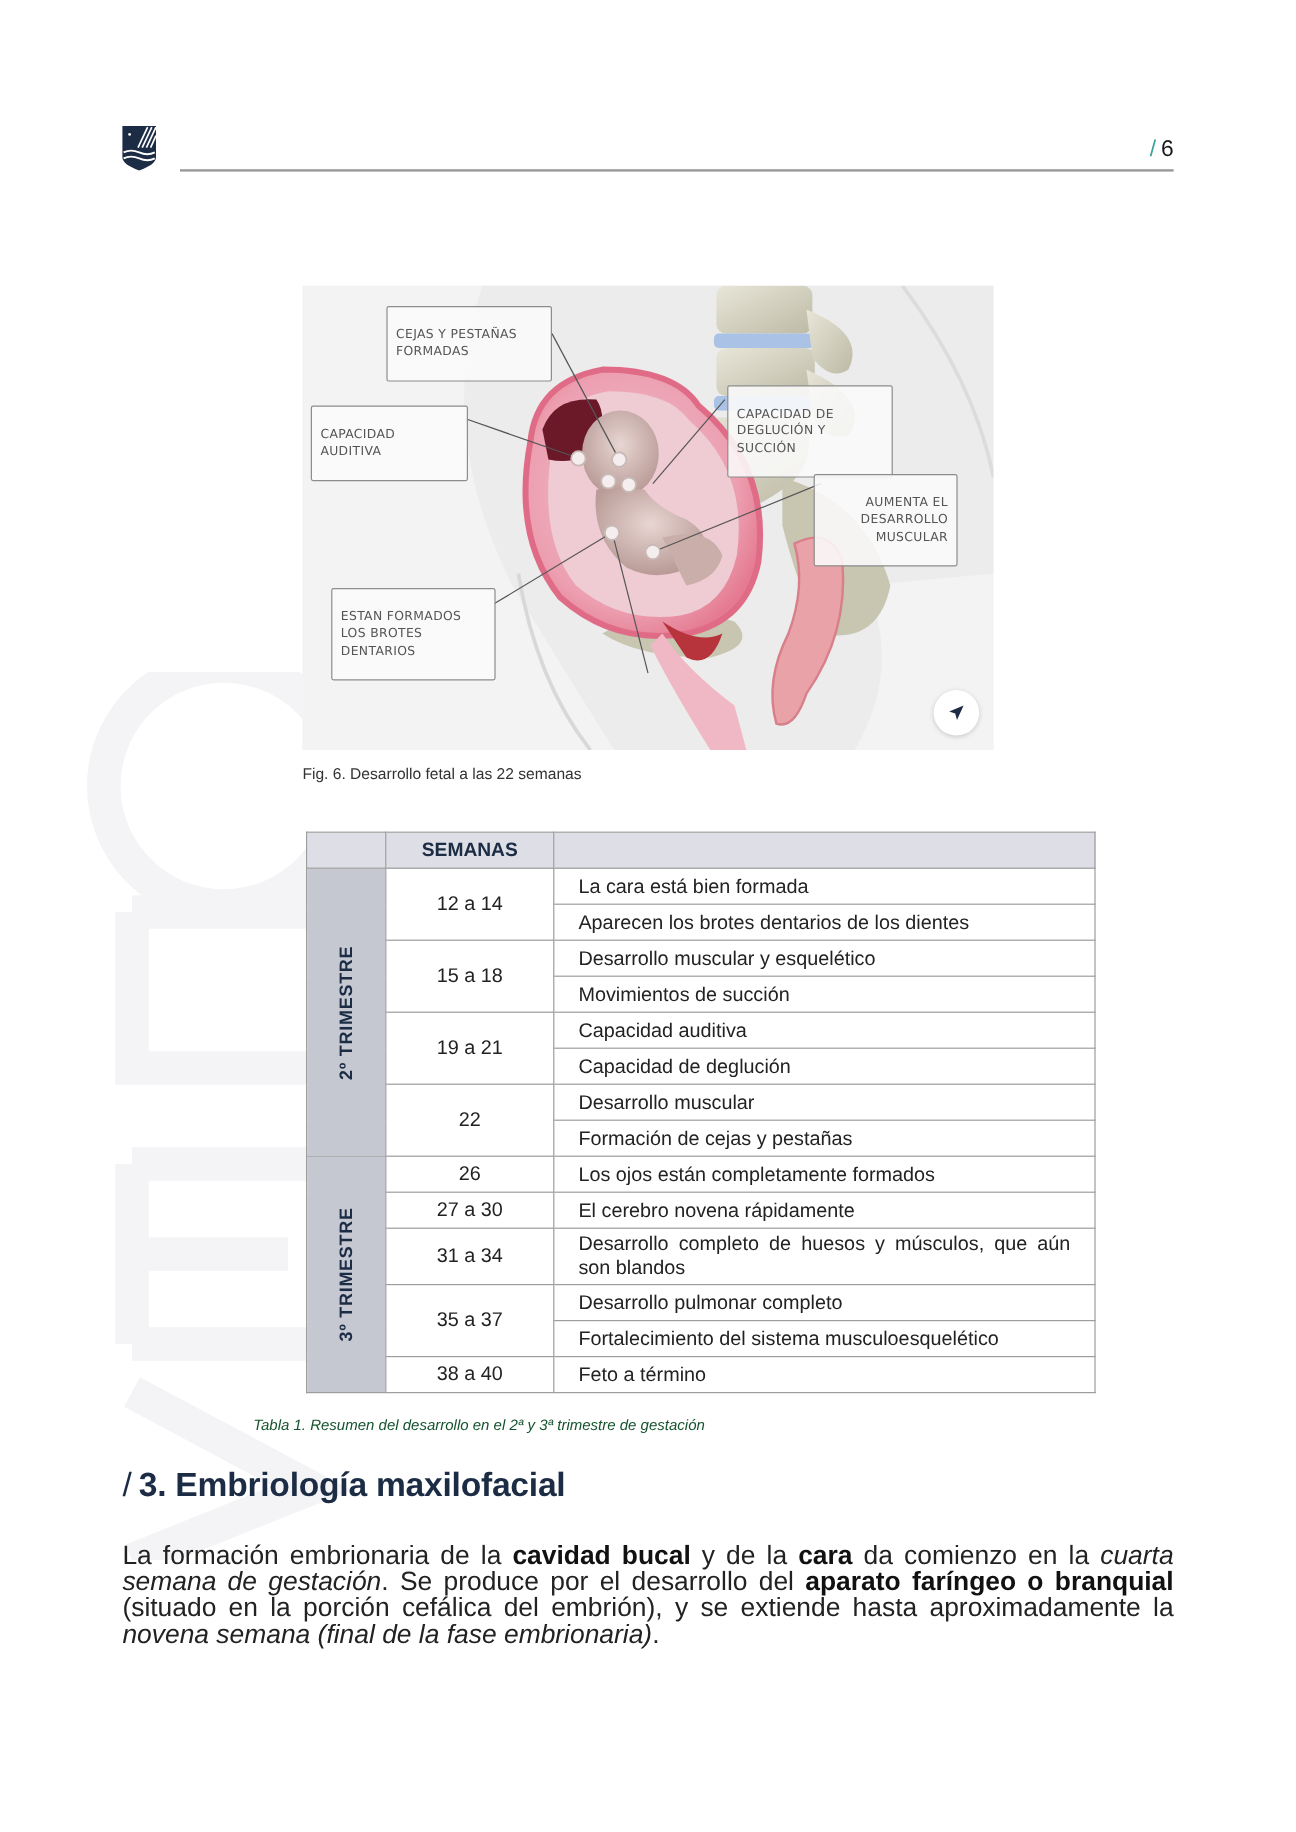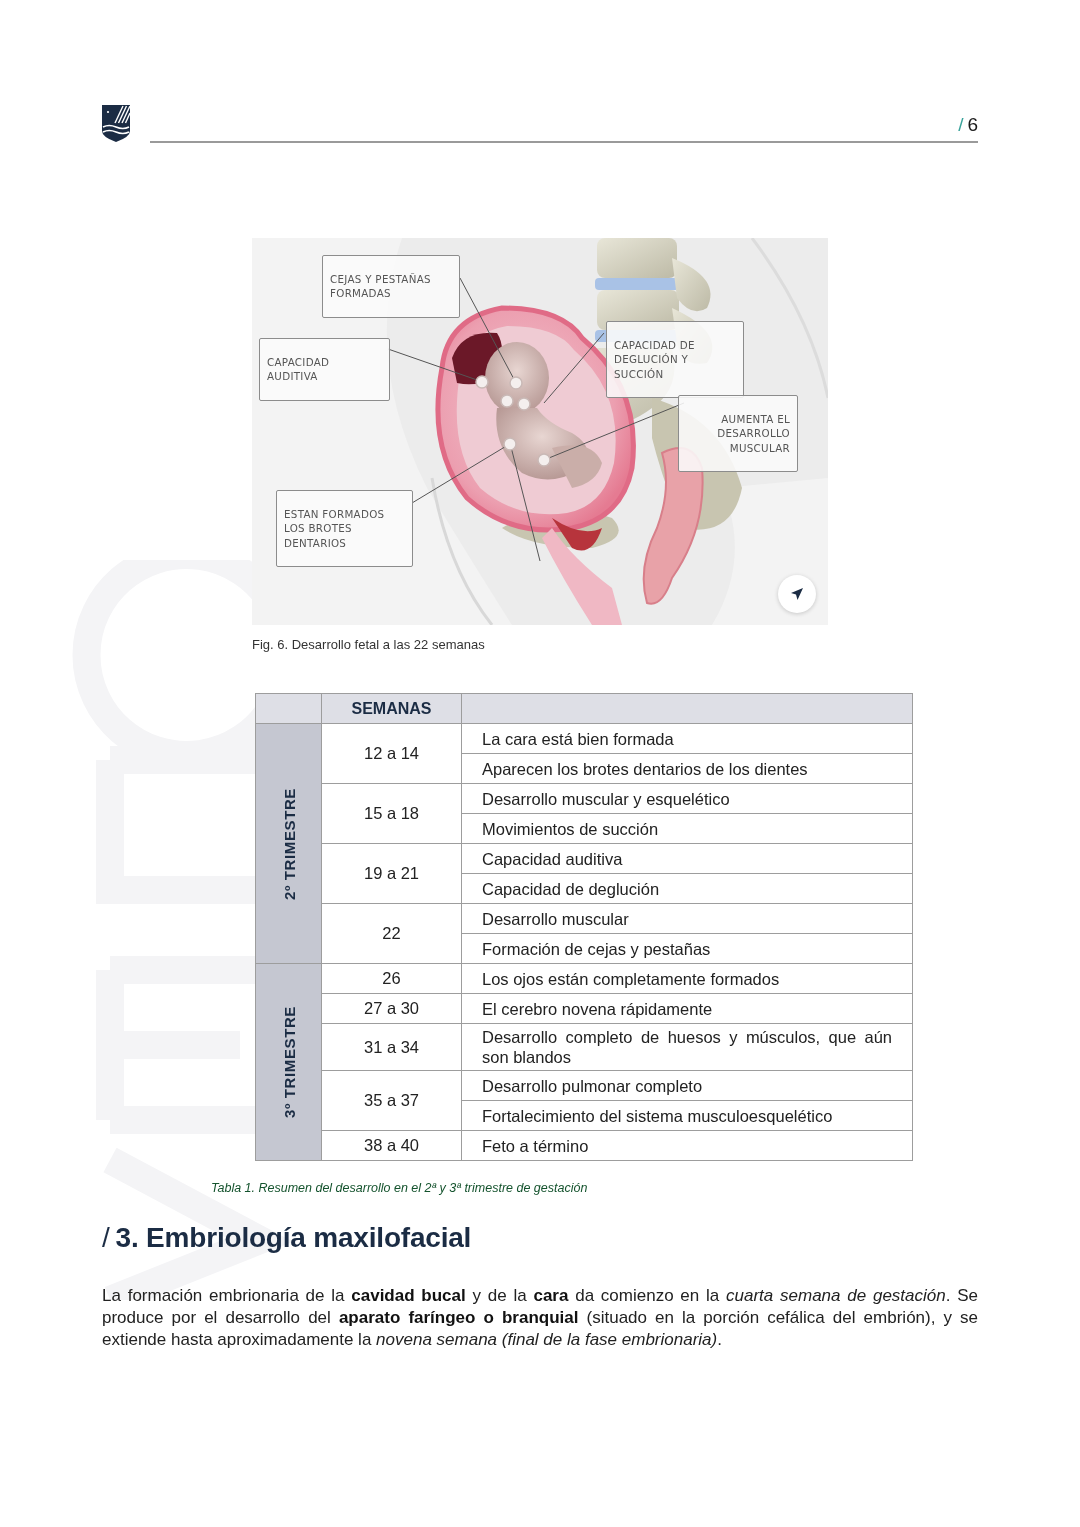--- a/index.html
+++ b/index.html
@@ -36,21 +36,21 @@
     td.tri { background: #c5c7d1; width: 66px; position: relative; }
     td.tri .tri-label { position: absolute; left: 50%; top: 50%; transform: translate(-50%, -50%) rotate(-90deg); white-space: nowrap; font-weight: bold; font-size: 15px; color: #1b2c44; letter-spacing: 0.6px; }
     td.wk { text-align: center; vertical-align: middle; }
     td.desc { padding: 0 20px 0 20px; height: 30px; vertical-align: middle; line-height: 20px; }
     td.desc.just { text-align: justify; text-align-last: left; padding-top: 3px; padding-bottom: 3px; }
     .table-caption { position: absolute; left: 211px; top: 1181px; font-size: 12.5px; font-style: italic; color: #14532d; }
 
     
     .section-title { position: absolute; left: 102px; top: 1222px; font-size: 28px; font-weight: bold; color: #1b2c44; letter-spacing: -0.2px; }
     .section-title .slash { font-weight: normal; margin-right: 6px; }
-    .body-text { position: absolute; left: 102px; top: 1285px; width: 876px; font-size: 17px; line-height: 22px; color: #222; text-align: justify; }
+    .body-text { position: absolute; left: 102px; top: 1285px; width: 876px; font-size: 22px; line-height: 22px; color: #222; text-align: justify; }
     .body-text b { font-weight: bold; color: #111; }
   </style>
 </head>
 <body>
 
 <svg class="watermark" viewBox="0 0 260 740" width="260" height="740">
   <g fill="none" stroke="#f4f4f6" stroke-width="28">
     <path d="M210 40 A 100 100 0 1 0 210 150"></path>
     <path d="M50 200 L50 330 L200 330"></path>
     <path d="M50 200 L200 200"></path>

